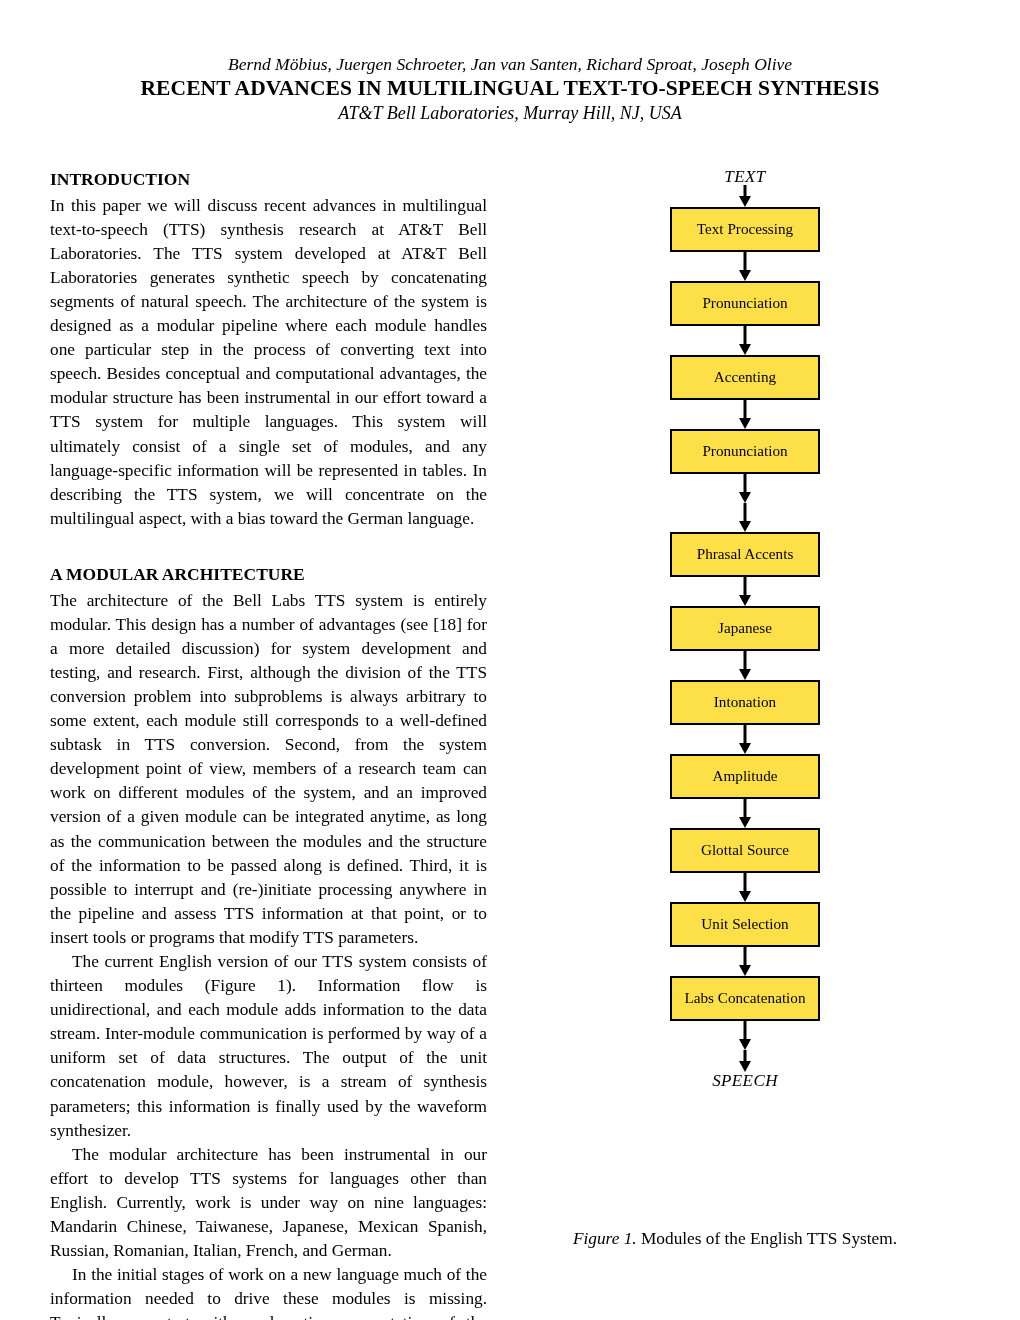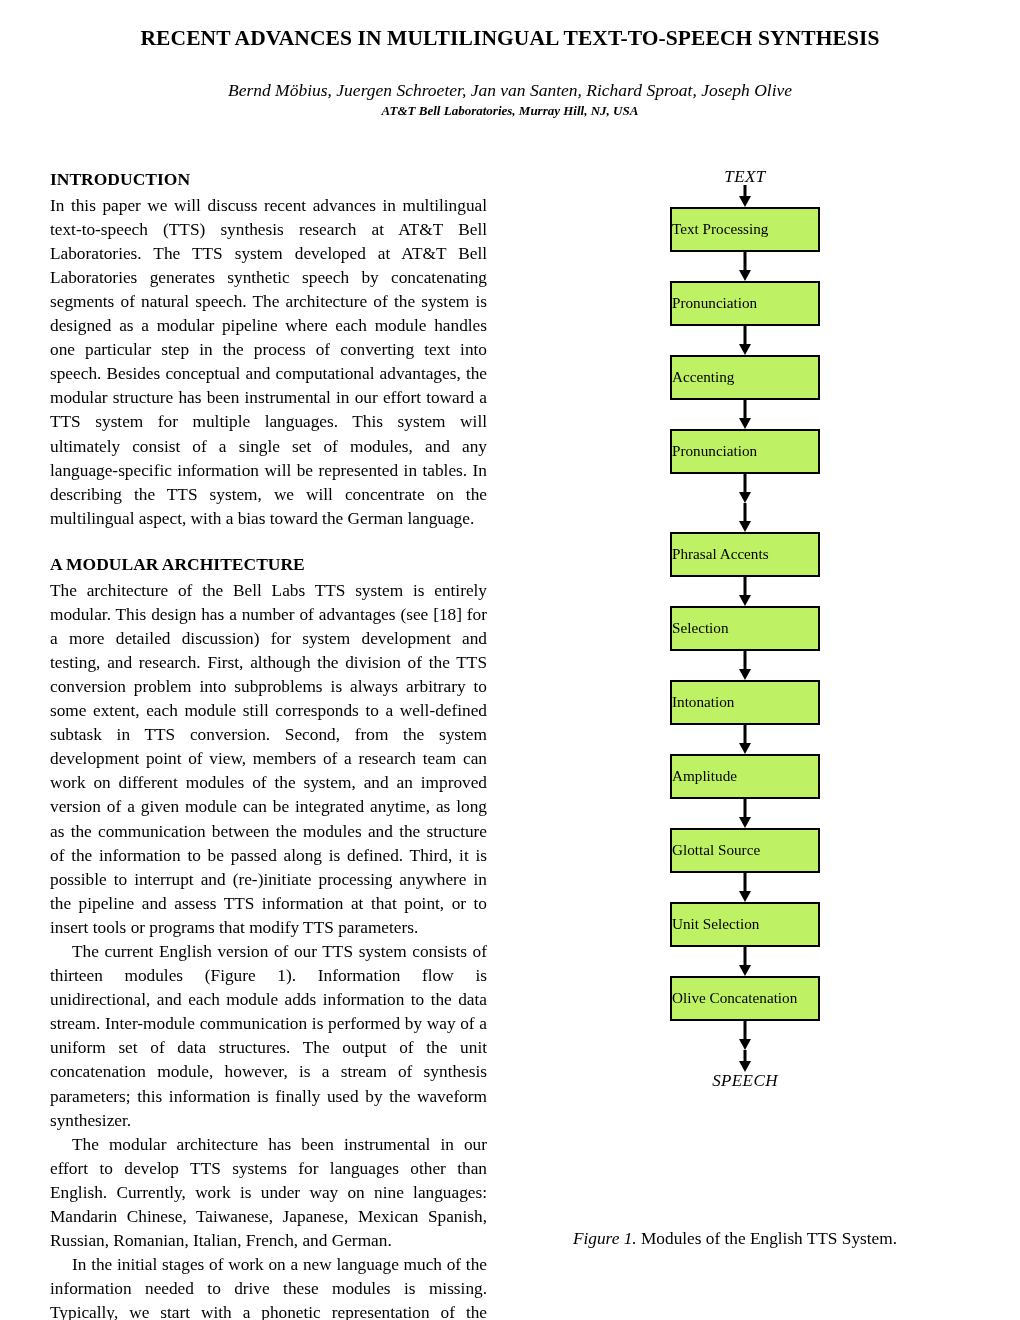--- a/index.html
+++ b/index.html
@@ -31,40 +31,39 @@
     line-height: 1.2;
   }
   #authors {
     margin-top: 27px;
     font-style: italic;
     font-size: 17.5px;
     line-height: 1.32;
   }
   #affiliation {
     font-style: italic;
-    font-size: 13px;
+    font-size: 18px;
     line-height: 1.32;
-    font-weight: bold;
   }
 
   
   #left-column {
     position: absolute;
     left: 50px;
     top: 168px;
     width: 437px;
   }
   .section-heading {
     font-size: 17.5px;
     font-weight: bold;
     line-height: 1.35;
     margin: 0 0 2px 0;
   }
   .section-heading.spaced-above {
-    margin-top: 22px;
+    margin-top: 32px;
   }
   .body-par {
     font-size: 17.3px;
     line-height: 24.1px;
     text-align: justify;
     text-justify: inter-word;
     margin: 0;
     hyphens: manual;
   }
   .body-par.indented {
@@ -120,24 +119,24 @@
     height: 22px;
   }
   .arrow.short .shaft {
     height: 13px;
   }
   .module-box {
     width: 150px;
     height: 45px;
     box-sizing: border-box;
     border: 2.6px solid #000;
-    background: #bef264;
+    background: #fde047;
     display: flex;
     align-items: center;
-    justify-content: flex-start;
+    justify-content: center;
   }
   .module-label {
     font-size: 15.2px;
     line-height: 1.1;
     text-align: center;
     white-space: nowrap;
   }
   #figure-caption {
     position: absolute;
     left: 500px;
@@ -148,22 +147,22 @@
     line-height: 1.25;
   }
   #figure-caption .fig-num {
     font-style: italic;
   }
 </style>
 </head>
 <body>
 
 <div id="header">
+  <div id="authors">Bernd Möbius, Juergen Schroeter, Jan van Santen, Richard Sproat, Joseph Olive</div>
   <div id="paper-title">RECENT ADVANCES IN MULTILINGUAL TEXT-TO-SPEECH SYNTHESIS</div>
-  <div id="authors">Bernd Möbius, Juergen Schroeter, Jan van Santen, Richard Sproat, Joseph Olive</div>
   <div id="affiliation">AT&amp;T Bell Laboratories, Murray Hill, NJ, USA</div>
 </div>
 
 <div id="left-column">
   <div class="section-heading">INTRODUCTION</div>
   <p class="body-par">In this paper we will discuss recent advances in multilingual text-to-speech (TTS) synthesis research at AT&amp;T Bell Laboratories. The TTS system developed at AT&amp;T Bell Laboratories generates synthetic speech by concatenating segments of natural speech. The architecture of the system is designed as a modular pipeline where each module handles one particular step in the process of converting text into speech. Besides conceptual and computational advantages, the modular structure has been instrumental in our effort toward a TTS system for multiple languages. This system will ultimately consist of a single set of modules, and any language-specific information will be represented in tables. In describing the TTS system, we will concentrate on the multilingual aspect, with a bias toward the German language.</p>
 
   <div class="section-heading spaced-above">A MODULAR ARCHITECTURE</div>
   <p class="body-par">The architecture of the Bell Labs TTS system is entirely modular. This design has a number of advantages (see [18] for a more detailed discussion) for system development and testing, and research. First, although the division of the TTS conversion problem into subproblems is always arbitrary to some extent, each module still corresponds to a well-defined subtask in TTS conversion. Second, from the system development point of view, members of a research team can work on different modules of the system, and an improved version of a given module can be integrated anytime, as long as the communication between the modules and the structure of the information to be passed along is defined. Third, it is possible to interrupt and (re-)initiate processing anywhere in the pipeline and assess TTS information at that point, or to insert tools or programs that modify TTS parameters.</p>
   <p class="body-par indented">The current English version of our TTS system consists of thirteen modules (Figure 1). Information flow is unidirectional, and each module adds information to the data stream. Inter-module communication is performed by way of a uniform set of data structures. The output of the unit concatenation module, however, is a stream of synthesis parameters; this information is finally used by the waveform synthesizer.</p>
@@ -219,21 +218,21 @@
 
     <div class="module-box">
       <span class="module-label">Phrasal Accents</span>
     </div>
     <div class="arrow">
         <span class="shaft"></span>
         <span class="head"></span>
       </div>
 
     <div class="module-box">
-      <span class="module-label">Selection</span>
+      <span class="module-label">Japanese</span>
     </div>
     <div class="arrow">
         <span class="shaft"></span>
         <span class="head"></span>
       </div>
 
     <div class="module-box">
       <span class="module-label">Intonation</span>
     </div>
     <div class="arrow">
@@ -259,21 +258,21 @@
 
     <div class="module-box">
       <span class="module-label">Unit Selection</span>
     </div>
     <div class="arrow">
         <span class="shaft"></span>
         <span class="head"></span>
       </div>
 
     <div class="module-box">
-      <span class="module-label">Olive Concatenation</span>
+      <span class="module-label">Labs Concatenation</span>
     </div>
     <div class="arrow">
         <span class="shaft"></span>
         <span class="head"></span>
       </div>
 
     <div class="arrow short">
         <span class="shaft"></span>
         <span class="head"></span>
       </div>

